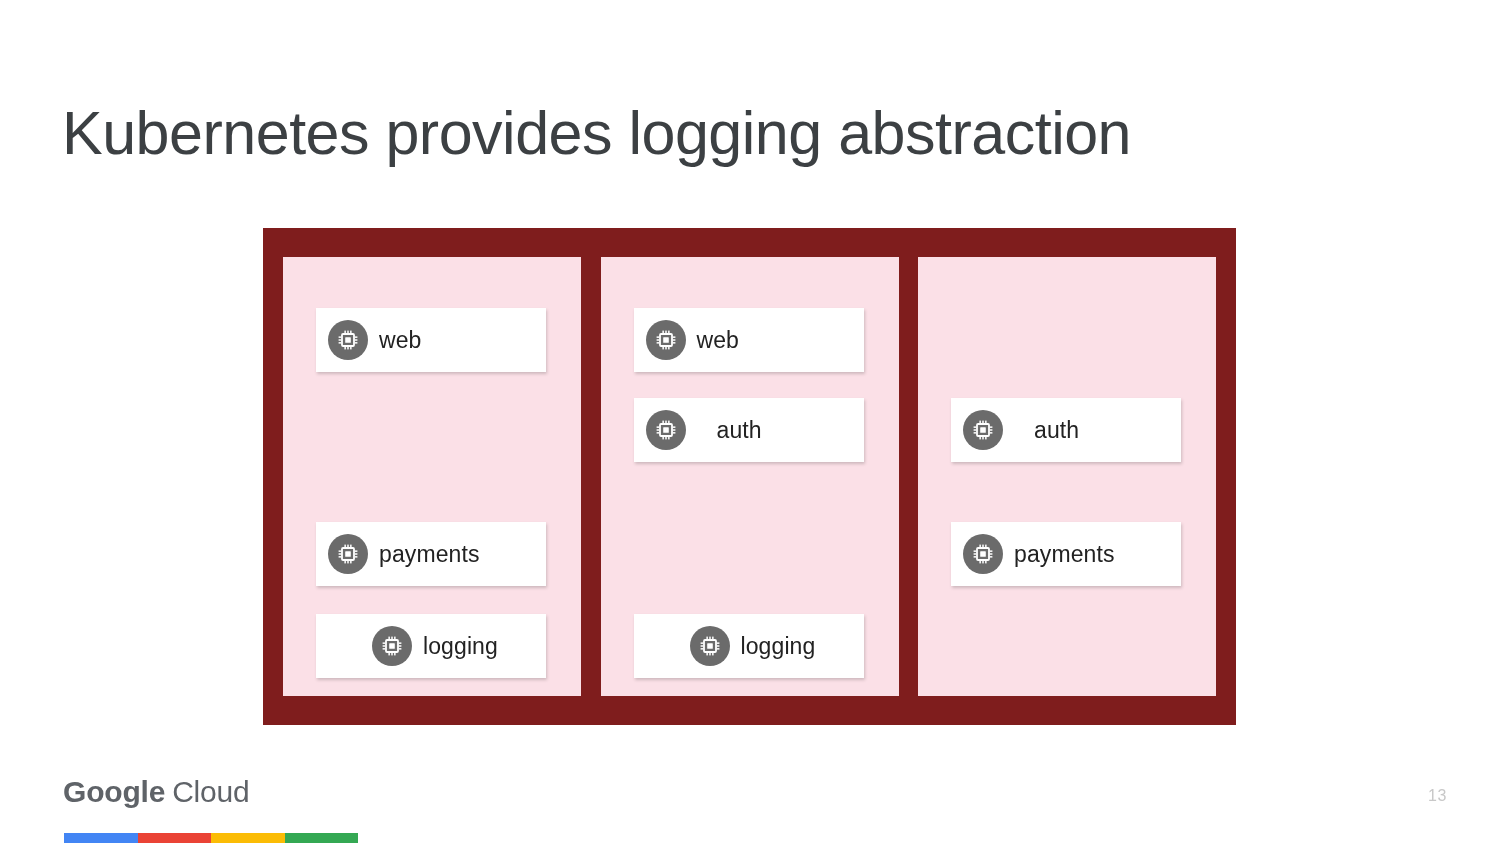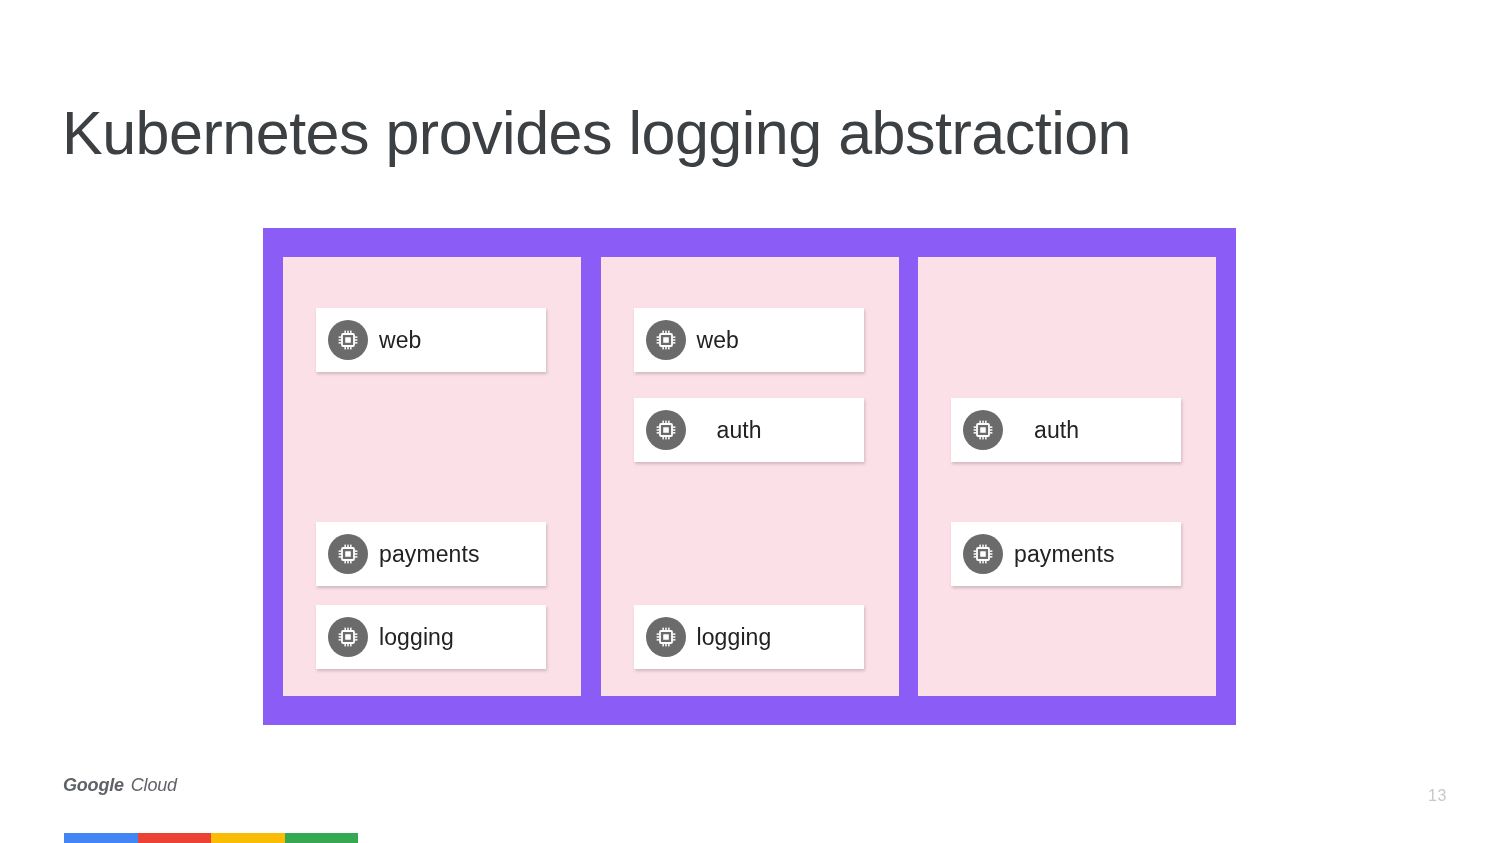--- a/index.html
+++ b/index.html
@@ -58,21 +58,21 @@
     box-shadow: 1px 2px 3px rgba(0,0,0,0.18);
     display: flex;
     align-items: center;
     box-sizing: border-box;
   }
 
   
   .slot-1 { top: 51px;  }
   .slot-2 { top: 141px; gap: 20px; }
   .slot-3 { top: 265px; }
-  .slot-4 { top: 348px; }
+  .slot-4 { top: 357px; padding-left: 44px; }
 
   .pod-icon {
     width: 40px;
     height: 40px;
     min-width: 40px;
     margin-left: 12px;
     border-radius: 50%;
     background: #6b6b6b;
     display: flex;
     align-items: center;
@@ -87,25 +87,24 @@
     color: #222222;
     letter-spacing: 0.1px;
     white-space: nowrap;
   }
 
   
   .gc-logo {
     position: absolute;
     left: 63px;
     top: 775px;
-    font-size: 18px;
+    font-size: 30px;
     color: #5f6368;
     letter-spacing: -0.2px;
     white-space: nowrap;
-    font-style: italic;
   }
   .gc-logo .g-word {
     font-weight: 700;
     color: #5f6368;
   }
   .gc-logo .c-word {
     font-weight: 400;
     color: #5f6368;
     margin-left: 7px;
   }
@@ -127,21 +126,21 @@
     font-size: 16px;
     color: #c8c8c8;
     letter-spacing: 0.5px;
   }
 </style>
 </head>
 <body>
 
 <div class="slide-title" style="color: rgb(60, 64, 67);">Kubernetes provides logging abstraction</div>
 
-<div class="cluster" style="background: #8b5cf6;">
+<div class="cluster" style="background: #7f1d1d;">
 
   <div class="node" style="background: rgb(251, 224, 231);">
     <div class="pod slot-1" style="background: rgb(255, 255, 255);">
       <span class="pod-icon" style="background: rgb(107, 107, 107);">
         <svg width="24" height="24" viewBox="0 0 24 24" aria-hidden="true">
           <g fill="#ffffff">
             <rect x="6" y="6" width="12" height="12" rx="1" fill="none" stroke="#ffffff" stroke-width="1.8"></rect>
             <rect x="9.2" y="9.2" width="5.6" height="5.6" rx="0.6"></rect>
             <rect x="8.4" y="2.6" width="1.5" height="2.8"></rect>
             <rect x="11.25" y="2.6" width="1.5" height="2.8"></rect>

